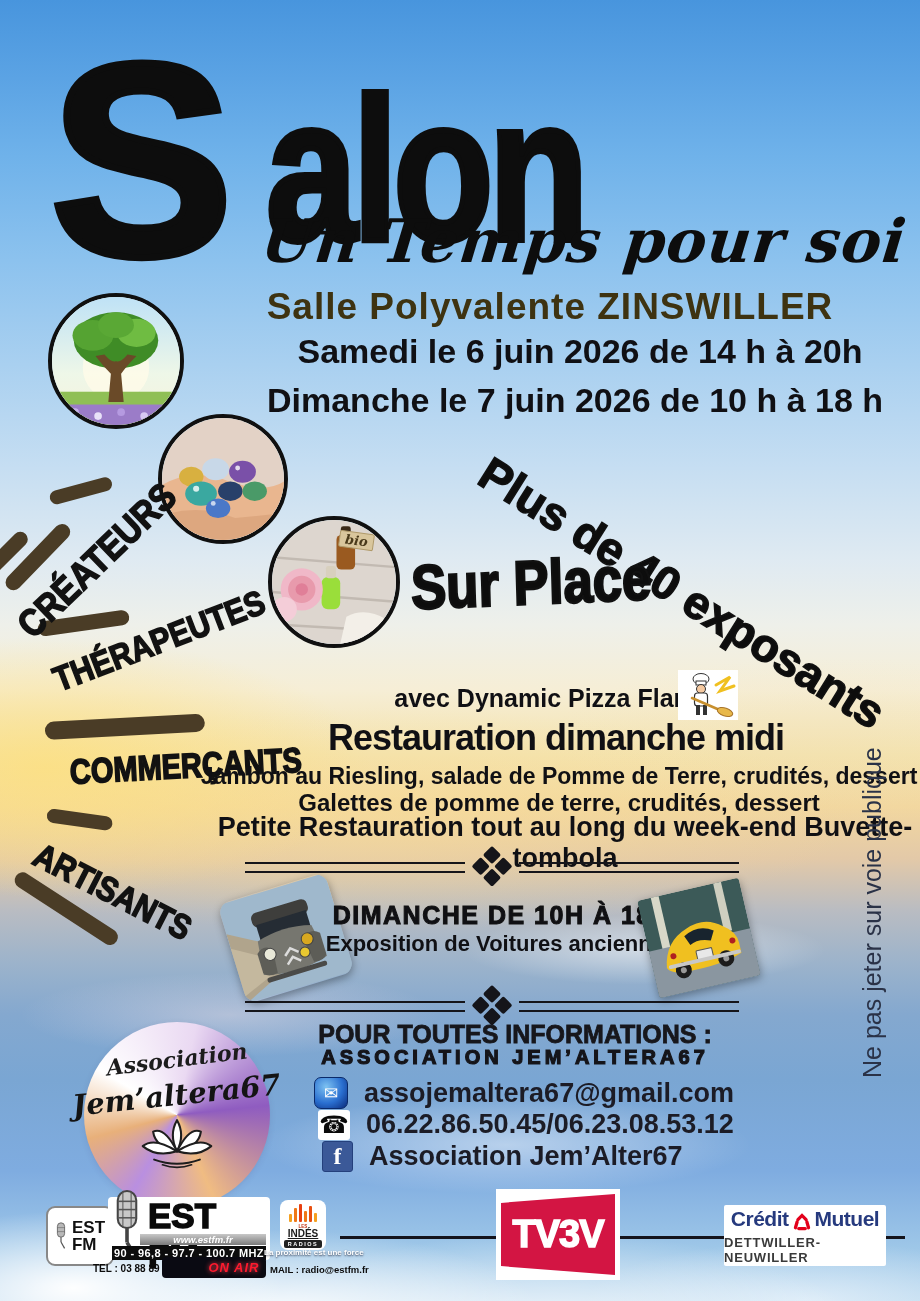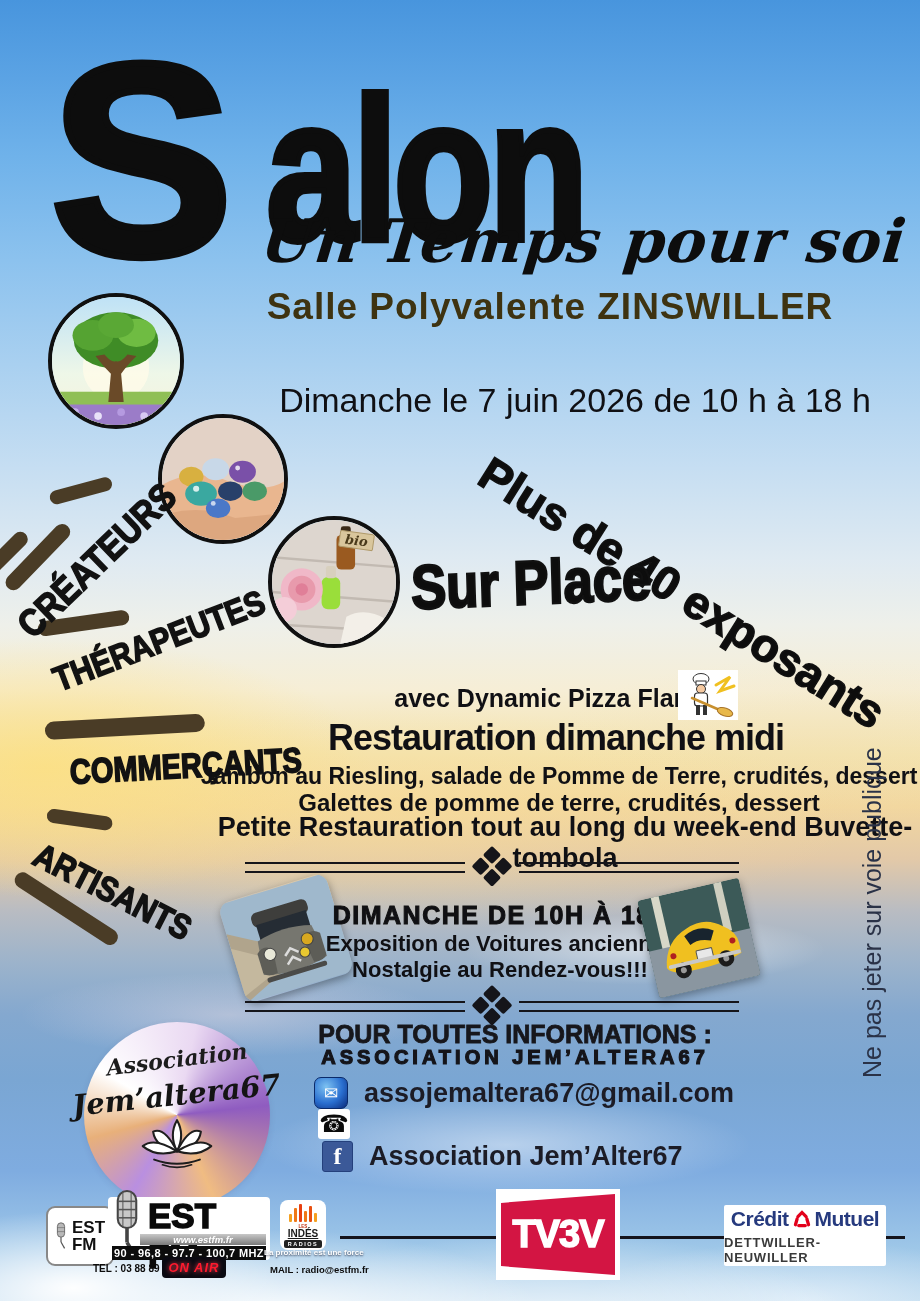--- a/index.html
+++ b/index.html
@@ -25,21 +25,21 @@
   
   .title-s{left:50px;top:22px;font-size:275px;line-height:1;font-weight:900;
     -webkit-text-stroke:7px #0d0d0d;letter-spacing:-6px;}
   .title-rest{left:266px;top:66px;font-size:205px;line-height:1;font-weight:900;
     -webkit-text-stroke:6px #0d0d0d;transform:scaleX(0.8);transform-origin:0 0;letter-spacing:-6px;}
   .subtitle{left:262px;top:206px;font-size:60px;font-weight:bold;font-style:italic;
     font-family:"DejaVu Serif",serif;transform:skewX(-6deg);letter-spacing:1px;}
   .venue{left:240px;top:286px;width:620px;text-align:center;font-size:37px;font-weight:bold;
     color:#3e3311;letter-spacing:1px;}
   .date1{left:250px;top:332px;width:660px;text-align:center;font-size:34px;font-weight:bold;color:#101014;}
-  .date2{left:230px;top:381px;width:690px;text-align:center;font-size:34px;font-weight:normal;color:#101014;}
+  .date2{left:230px;top:381px;width:690px;text-align:center;font-size:34px;font-weight:bold;color:#101014;}
   
   .pcircle{border:4px solid #101010;border-radius:50%;overflow:hidden;background:#cfe6f2;}
   .pc1{left:48px;top:293px;width:128px;height:128px;}
   .pc2{left:158px;top:414px;width:122px;height:122px;}
   .pc3{left:268px;top:516px;width:124px;height:124px;}
   .pcircle svg{display:block;width:100%;height:100%;}
   
   .cat{font-weight:900;white-space:nowrap;color:#121212;transform-origin:0 50%;
     -webkit-text-stroke:1.4px #121212;}
   .cat-createurs{left:24px;top:612px;font-size:33px;transform:rotate(-44deg) scaleY(1.15);}
@@ -132,48 +132,49 @@
   .indes .bars i{width:3px;border-radius:1px;}
   .indes .les{font-size:4.5px;font-weight:bold;color:#c03010;}
   .indes .nm{font-size:10px;font-weight:900;color:#1a1a1a;line-height:1;text-decoration:underline;}
   .indes .sub{margin-top:1px;font-size:5.5px;font-weight:bold;letter-spacing:1.5px;color:#fff;
     background:#222;padding:1px 4px;border-radius:2px;}
   .slogan{left:264px;top:1248px;font-size:8px;font-weight:bold;color:#fff;white-space:nowrap;
     text-shadow:0 1px 2px rgba(20,20,40,0.8);z-index:2;}
   .tel{left:93px;top:1263px;font-size:10px;font-weight:bold;color:#0c0c0c;z-index:2;}
   .onair{left:162px;top:1257px;width:64px;height:21px;background:#0a0a12;border-radius:4px;z-index:2;
     color:#ff1a2e;font-weight:900;font-style:italic;font-size:13px;text-align:center;line-height:21px;
-    letter-spacing:1px;text-shadow:0 0 5px #ff4050;}
+    letter-spacing:1px;text-shadow:0 0 5px #ff4050;padding-left:40px;}
   .mail{left:232px;top:1264px;font-size:9.5px;font-weight:bold;color:#0c0c0c;z-index:2;margin-left:38px;}
   .tv3v{left:496px;top:1189px;width:124px;height:91px;background:#fff;border-radius:0;
     padding:5px;box-sizing:border-box;z-index:2;}
   .tv3v-red{width:100%;height:100%;background:#d31543;clip-path:polygon(0 11%,100% 0,100% 100%,0 89%);
     display:flex;align-items:center;justify-content:center;}
   .tv3v-red span{color:#fff;font-size:38px;font-weight:900;letter-spacing:-1px;
     -webkit-text-stroke:1.5px #fff;}
   .cm{left:724px;top:1205px;width:162px;height:61px;background:#fff;border-radius:2px;z-index:2;
     display:flex;flex-direction:column;align-items:center;justify-content:center;gap:4px;}
-  .cm-row{display:flex;align-items:center;gap:3px;}
+  .cm-row{display:flex;align-items:flex-end;gap:3px;}
   .cm-row .t{font-size:21px;font-weight:bold;color:#263a7e;letter-spacing:-0.5px;}
   .cm-sub{font-size:13px;font-weight:bold;letter-spacing:0.8px;color:#3a3a3a;}
   .vnote{left:858px;top:1078px;transform:rotate(-90deg);transform-origin:0 0;font-size:25px;
     color:#2a3247;white-space:nowrap;}
   .biotag{position:absolute;left:54%;top:10%;transform:rotate(8deg);background:#d9c69c;
     border:1px solid #b09a6a;border-radius:2px;font-size:13px;font-style:italic;font-weight:bold;
     color:#4a3a1a;padding:0 5px;font-family:"DejaVu Serif",serif;}
 </style>
 </head>
 <body>
 
 <div class="poster">
 
   <div class="abs title-s">S</div>
   <div class="abs title-rest">alon</div>
   <div class="abs subtitle">Un Temps pour soi</div>
   <div class="abs venue">Salle Polyvalente ZINSWILLER</div>
+  <div class="abs date1">Samedi le 6 juin 2026 de 14 h à 20h</div>
   <div class="abs date2">Dimanche le 7 juin 2026 de 10 h à 18 h</div>
 
   <div class="abs pcircle pc1">
     <svg viewBox="0 0 100 100">
       <defs>
           <linearGradient id="sky1" x1="0" y1="0" x2="0" y2="1">
         <stop offset="0" stop-color="#bfe2f6"></stop>
             <stop offset="0.6" stop-color="#eef7e8"></stop>
             <stop offset="1" stop-color="#f6f2dc"></stop>
       </linearGradient>
@@ -290,21 +291,20 @@
       <path d="M90 56 Q82 48 72 56 L76 82 Q86 84 90 78 Z" fill="#5d5d57"></path>
       <circle cx="36" cy="62" r="6" fill="#e8e8d8" stroke="#444" stroke-width="1"></circle>
       <circle cx="76" cy="58" r="6" fill="#d8a820" stroke="#444" stroke-width="1"></circle>
       <circle cx="70" cy="70" r="5" fill="#e8c830" stroke="#444" stroke-width="1"></circle>
       <path d="M50 68 l7 -6 l7 6 M50 77 l7 -6 l7 6" fill="none" stroke="#dcdcdc" stroke-width="2.5"></path>
       <rect x="26" y="84" width="62" height="5" rx="2" fill="#4a4a48"></rect>
     </svg>
   </div>
   <div class="abs ctext cars-heading">DIMANCHE DE 10H À 18H</div>
   <div class="abs ctext cars-line1">Exposition de Voitures anciennes</div>
-  <div class="abs ctext cars-line2">Nostalgie au Rendez-vous!!!</div>
   <div class="abs car-photo car-r">
     <svg viewBox="0 0 104 100">
       <rect width="104" height="100" fill="#3c5a58"></rect>
       <rect x="14" y="0" width="8" height="55" fill="#d8d8c8"></rect>
       <rect x="78" y="0" width="8" height="50" fill="#cfcfc0"></rect>
       <rect y="52" width="104" height="48" fill="#8a96a0"></rect>
       <path d="M14 72 Q18 46 42 38 Q62 30 78 44 Q90 52 90 64 L90 74 Q68 82 30 80 Q16 78 14 72 Z" fill="#f0c020"></path>
       <path d="M38 45 Q54 36 68 46 L63 55 Q50 50 42 55 Z" fill="#18242e"></path>
       <circle cx="30" cy="78" r="8" fill="#1c1c1c"></circle>
         <circle cx="30" cy="78" r="3" fill="#999"></circle>
@@ -333,20 +333,21 @@
   <div class="abs crow cr1">
     <span class="ic-mail">
         <span>✉</span>
       </span>
     <span class="ctx">assojemaltera67@gmail.com</span>
   </div>
   <div class="abs crow cr2">
     <span class="ic-phone">
         <span>☎</span>
       </span>
+    <span class="ctx">06.22.86.50.45/06.23.08.53.12</span>
   </div>
   <div class="abs crow cr3">
     <span class="ic-fb">
         <span>f</span>
       </span>
     <span class="ctx">Association Jem’Alter67</span>
   </div>
 
   <div class="abs assoc">
     <span class="assoc-l1">Association</span>

